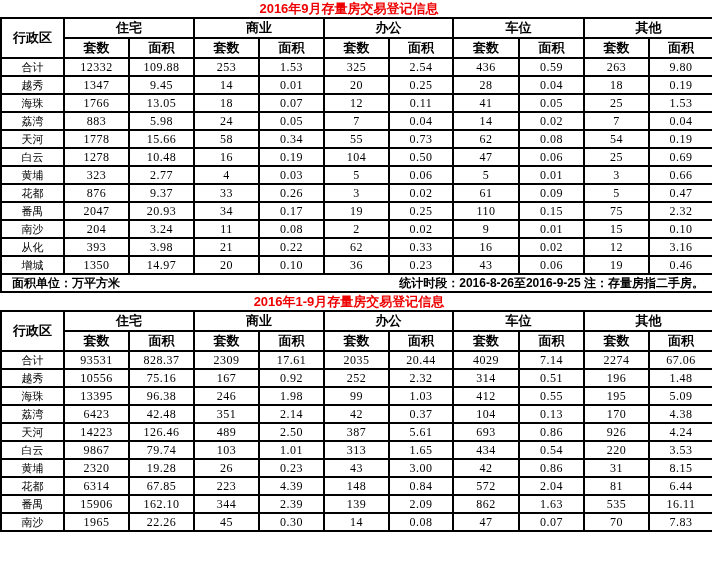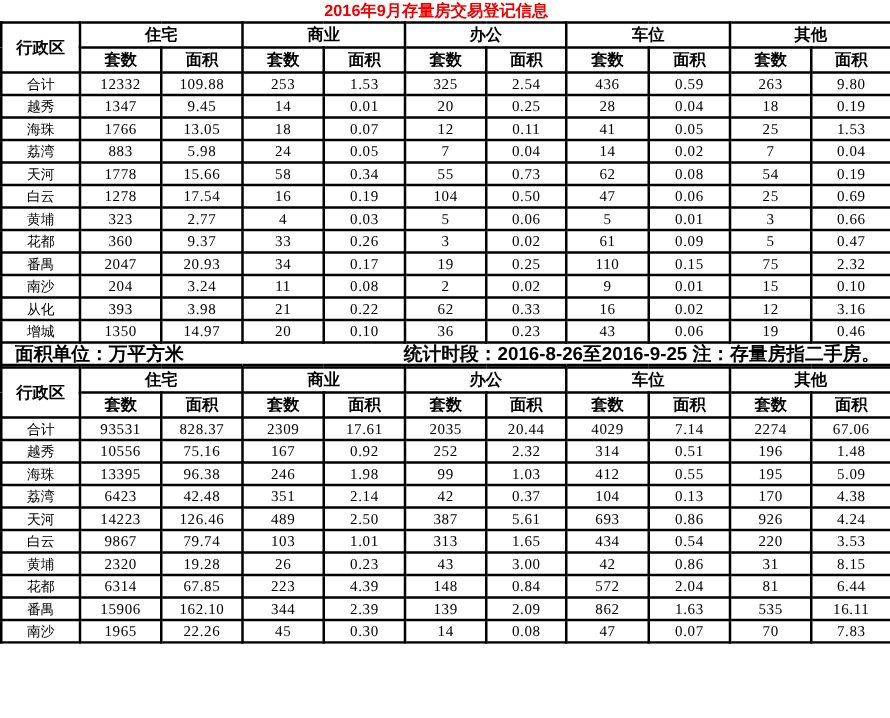--- a/index.html
+++ b/index.html
@@ -58,21 +58,21 @@
   }
   td.footer-cell {
     height: 16px;
   }
   .footer-wrap {
     display: flex;
     justify-content: space-between;
     align-items: center;
     padding: 0 8px 0 10px;
     font-weight: bold;
-    font-size: 15px;
+    font-size: 12px;
     height: 16px;
     white-space: nowrap;
     gap: 12px;
   }
 </style>
 </head>
 <body>
 
 <section class="block">
   <div class="report-title">2016年9月存量房交易登记信息</div>
@@ -174,21 +174,21 @@
           <td class="num-cell">55</td>
           <td class="num-cell">0.73</td>
           <td class="num-cell">62</td>
           <td class="num-cell">0.08</td>
           <td class="num-cell">54</td>
           <td class="num-cell">0.19</td>
         </tr>
         <tr>
           <td class="district-cell">白云</td>
           <td class="num-cell">1278</td>
-          <td class="num-cell">17.54</td>
+          <td class="num-cell">10.48</td>
           <td class="num-cell">16</td>
           <td class="num-cell">0.19</td>
           <td class="num-cell">104</td>
           <td class="num-cell">0.50</td>
           <td class="num-cell">47</td>
           <td class="num-cell">0.06</td>
           <td class="num-cell">25</td>
           <td class="num-cell">0.69</td>
         </tr>
         <tr>
@@ -199,21 +199,21 @@
           <td class="num-cell">0.03</td>
           <td class="num-cell">5</td>
           <td class="num-cell">0.06</td>
           <td class="num-cell">5</td>
           <td class="num-cell">0.01</td>
           <td class="num-cell">3</td>
           <td class="num-cell">0.66</td>
         </tr>
         <tr>
           <td class="district-cell">花都</td>
-          <td class="num-cell">360</td>
+          <td class="num-cell">876</td>
           <td class="num-cell">9.37</td>
           <td class="num-cell">33</td>
           <td class="num-cell">0.26</td>
           <td class="num-cell">3</td>
           <td class="num-cell">0.02</td>
           <td class="num-cell">61</td>
           <td class="num-cell">0.09</td>
           <td class="num-cell">5</td>
           <td class="num-cell">0.47</td>
         </tr>
@@ -277,20 +277,21 @@
             <span>面积单位：万平方米</span>
             <span>统计时段：2016-8-26至2016-9-25  注：存量房指二手房。</span>
           </div>
         </td>
       </tr>
     </tfoot>
   </table>
 </section>
 
 <section class="block">
+  <div class="report-title">2016年1-9月存量房交易登记信息</div>
   <table class="data-table">
     <colgroup>
       <col style="width:63px">
       <col style="width:65px">
         <col style="width:65px">
       <col style="width:65px">
         <col style="width:65px">
       <col style="width:65px">
         <col style="width:64px">
       <col style="width:66px">

